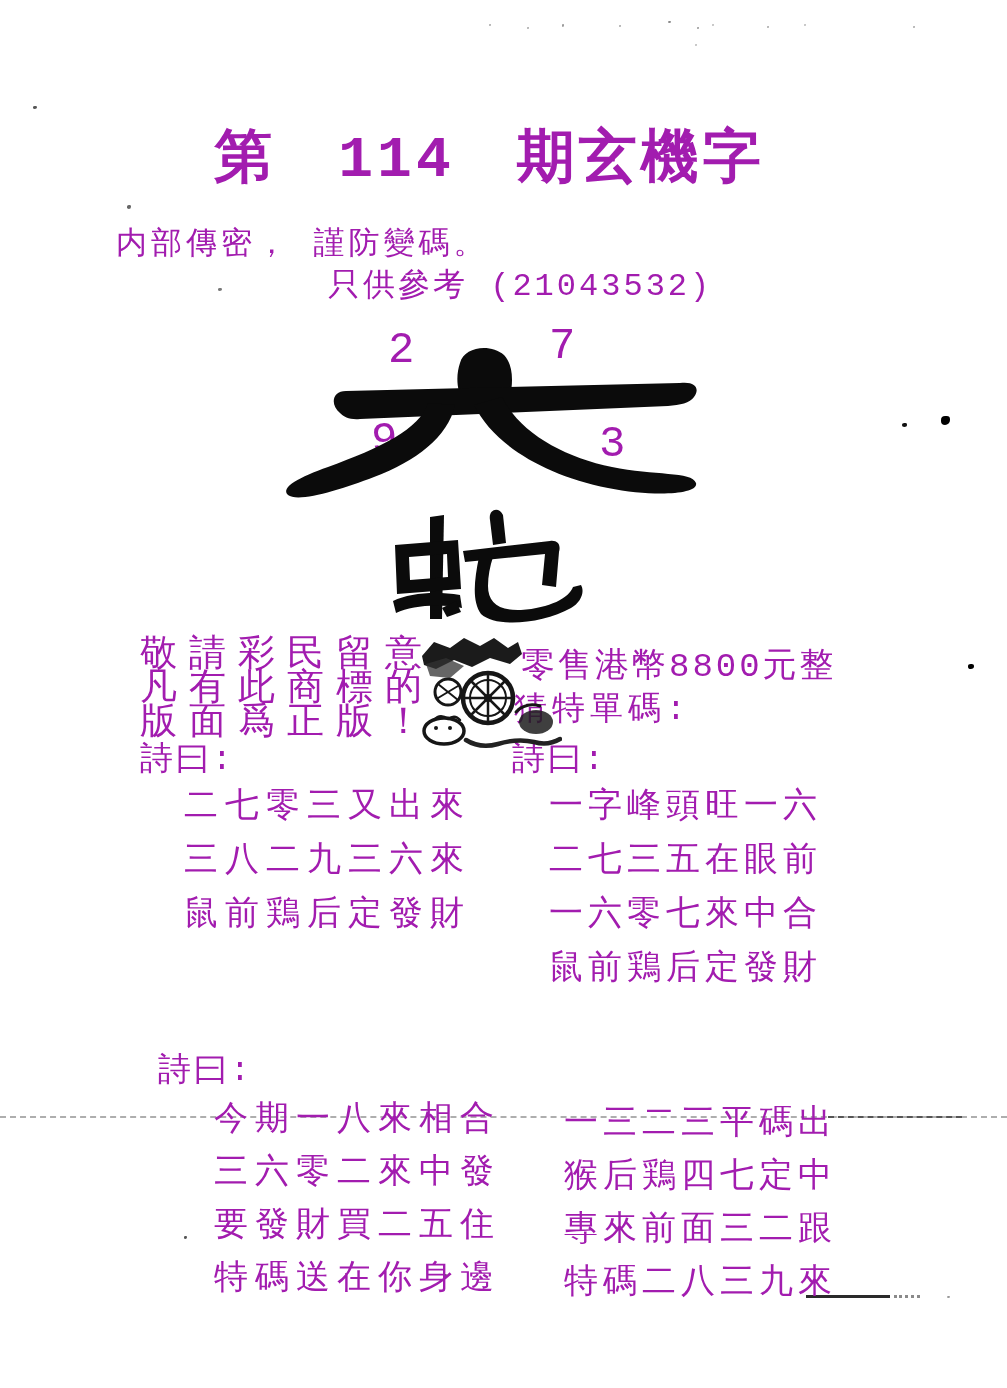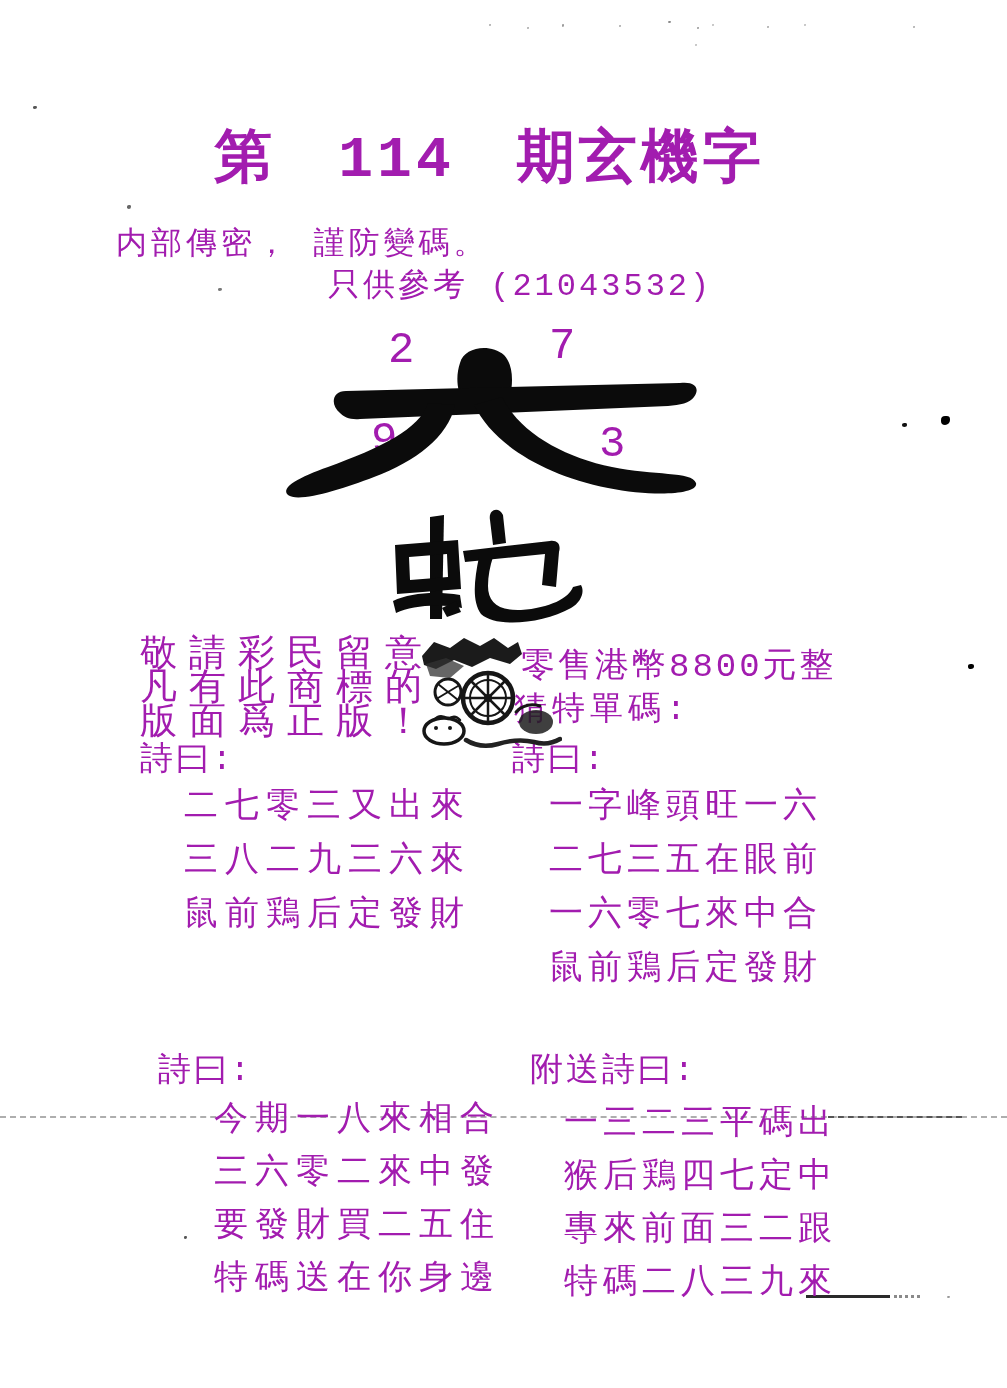--- a/index.html
+++ b/index.html
@@ -144,21 +144,20 @@
   </div>
 
   <div class="abs poem poem-2">
     <div>一字峰頭旺一六</div>
     <div>二七三五在眼前</div>
     <div>一六零七來中合</div>
     <div>鼠前鶏后定發財</div>
   </div>
 
   <div class="abs poem-header ph-2a">詩曰:</div>
-  <div class="abs poem-header ph-2b">附送詩曰:</div>
 
   <div class="abs dashed-rule"></div>
   <div class="abs dashed-rule-dark"></div>
 
   <div class="abs poem poem-3">
     <div>今期一八來相合</div>
     <div>三六零二來中發</div>
     <div>要發財買二五住</div>
     <div>特碼送在你身邊</div>
   </div>

